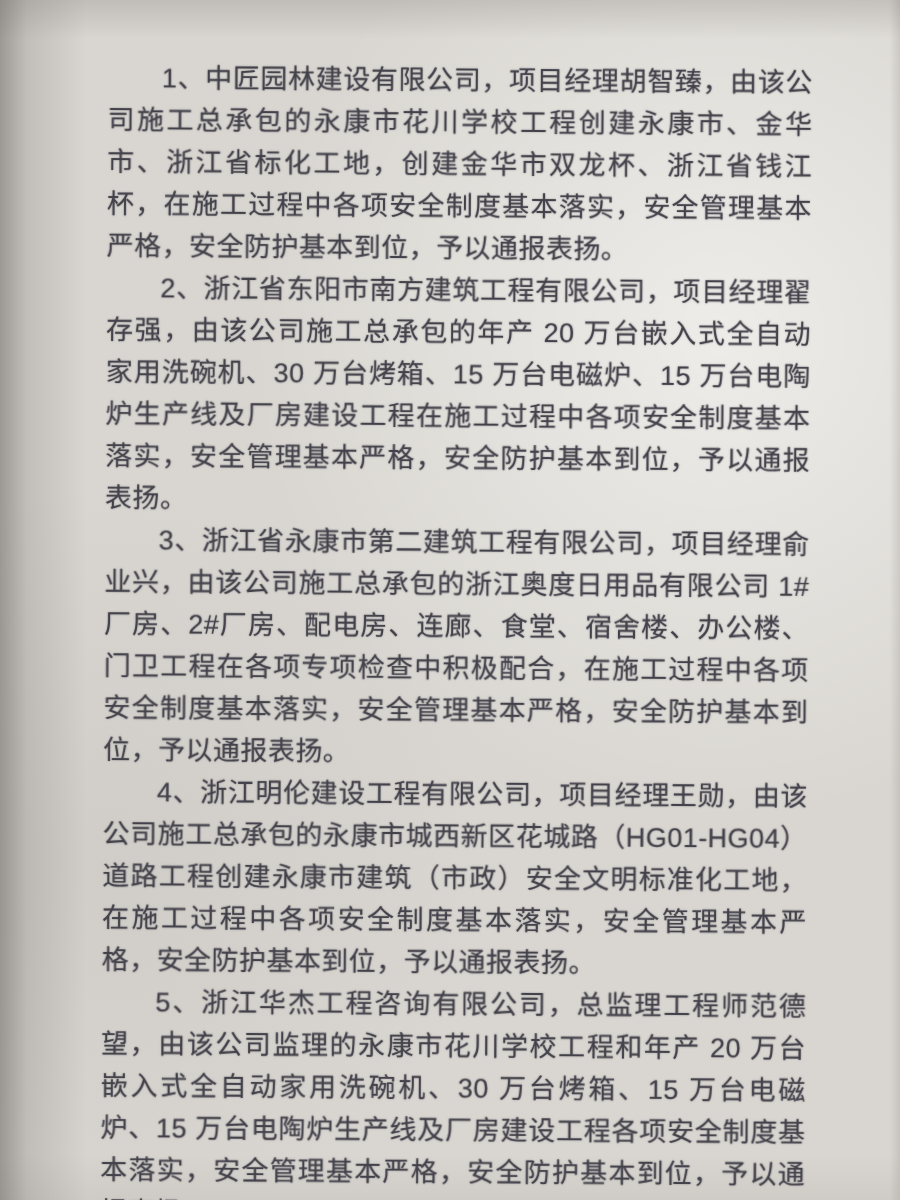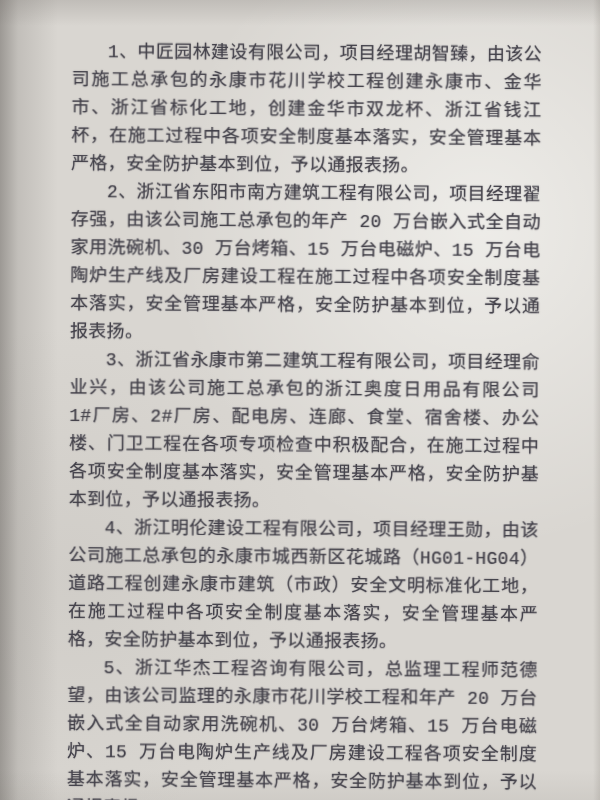--- a/index.html
+++ b/index.html
@@ -15,21 +15,21 @@
     width: 600px;
     height: 800px;
     background:
       linear-gradient(180deg, rgba(105,100,96,0.22) 0px, rgba(105,100,96,0) 26px),
       linear-gradient(90deg, rgba(82,78,74,0.45) 0px, rgba(88,84,80,0.18) 18px, rgba(88,84,80,0) 58px),
       linear-gradient(270deg, rgba(150,145,138,0.28) 0px, rgba(150,145,138,0) 7px),
       linear-gradient(0deg, rgba(120,115,108,0.10) 0px, rgba(120,115,108,0) 30px),
       radial-gradient(90% 70% at 80% 28%, rgba(255,255,252,0.55) 0%, rgba(255,255,252,0) 58%),
       radial-gradient(60% 45% at 12% 72%, rgba(130,126,120,0.10) 0%, rgba(130,126,120,0) 70%),
       #d9d6d1;
-    font-family: Liberation Mono, monospace;
+    font-family: Liberation Sans, sans-serif;
   }
   .text-block {
     position: absolute;
     left: 72px;
     top: 38px;
     width: 470px;
     transform: rotate(0.4deg);
     transform-origin: 0 0;
     color: #43414a;
     font-size: 18px;

